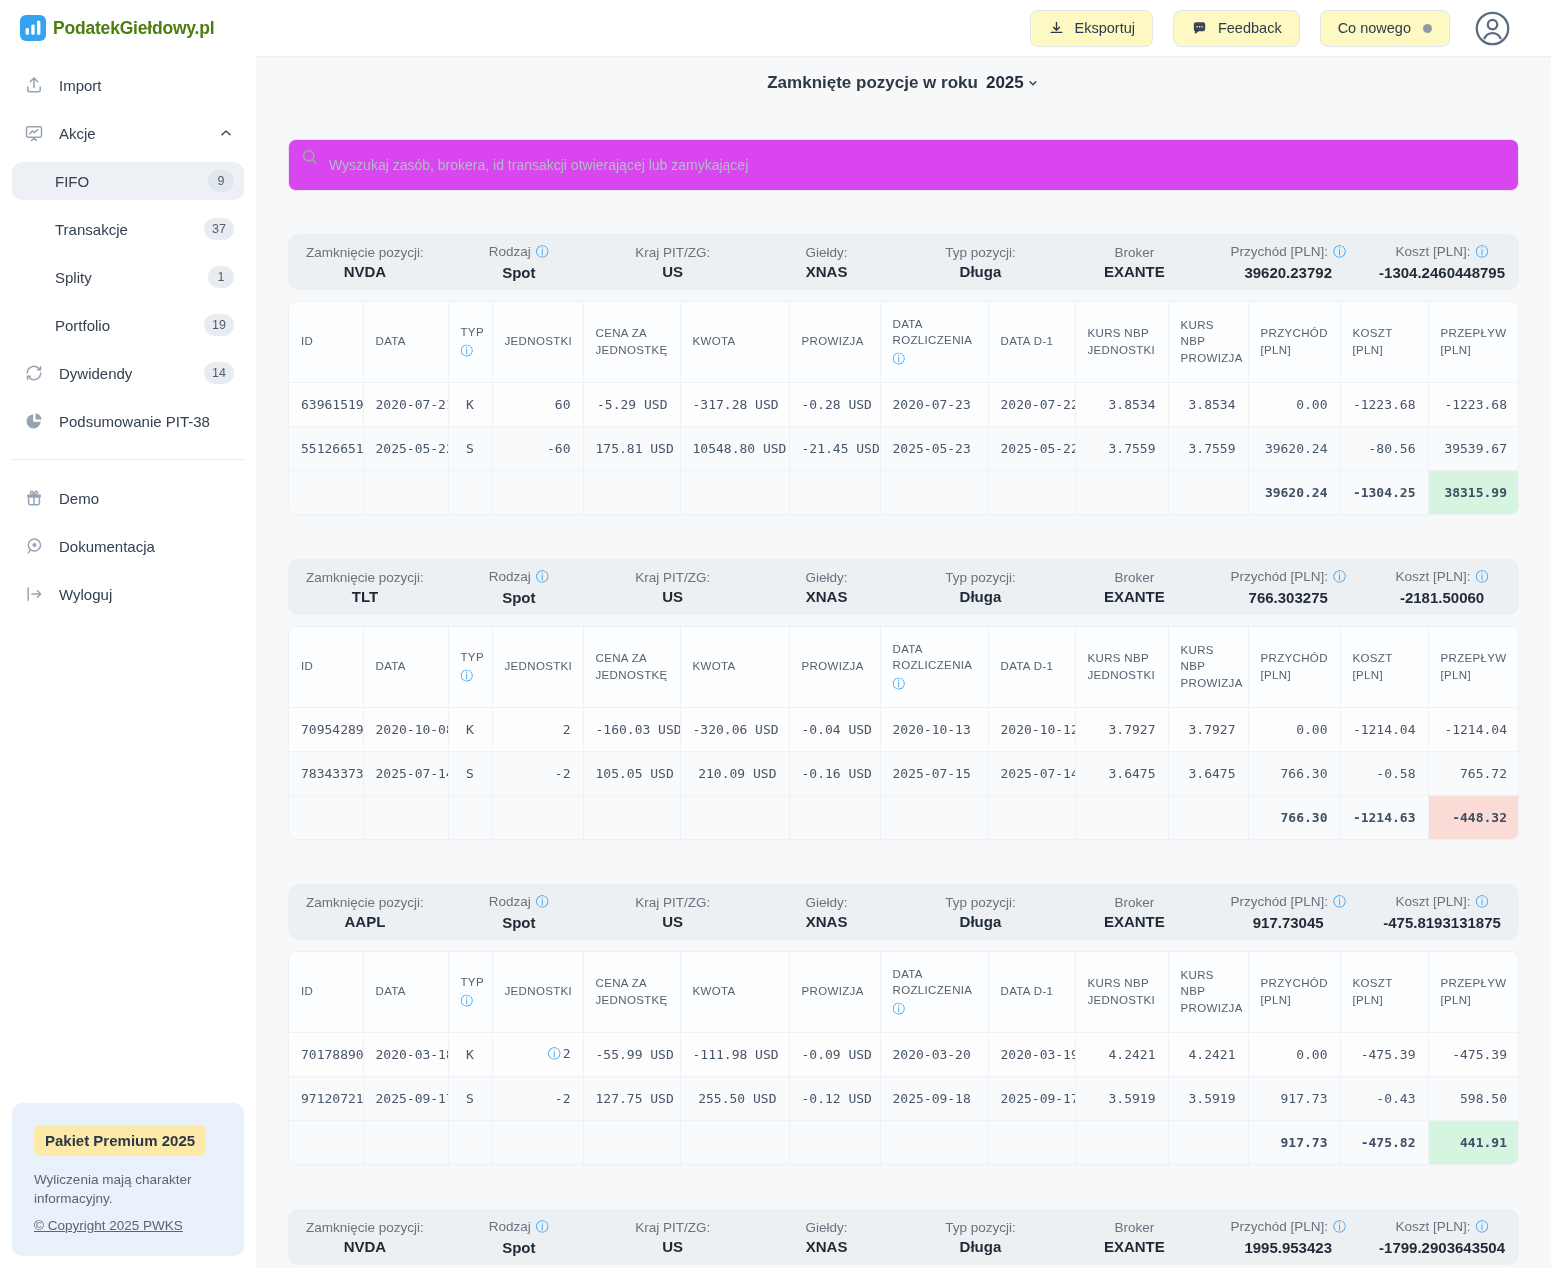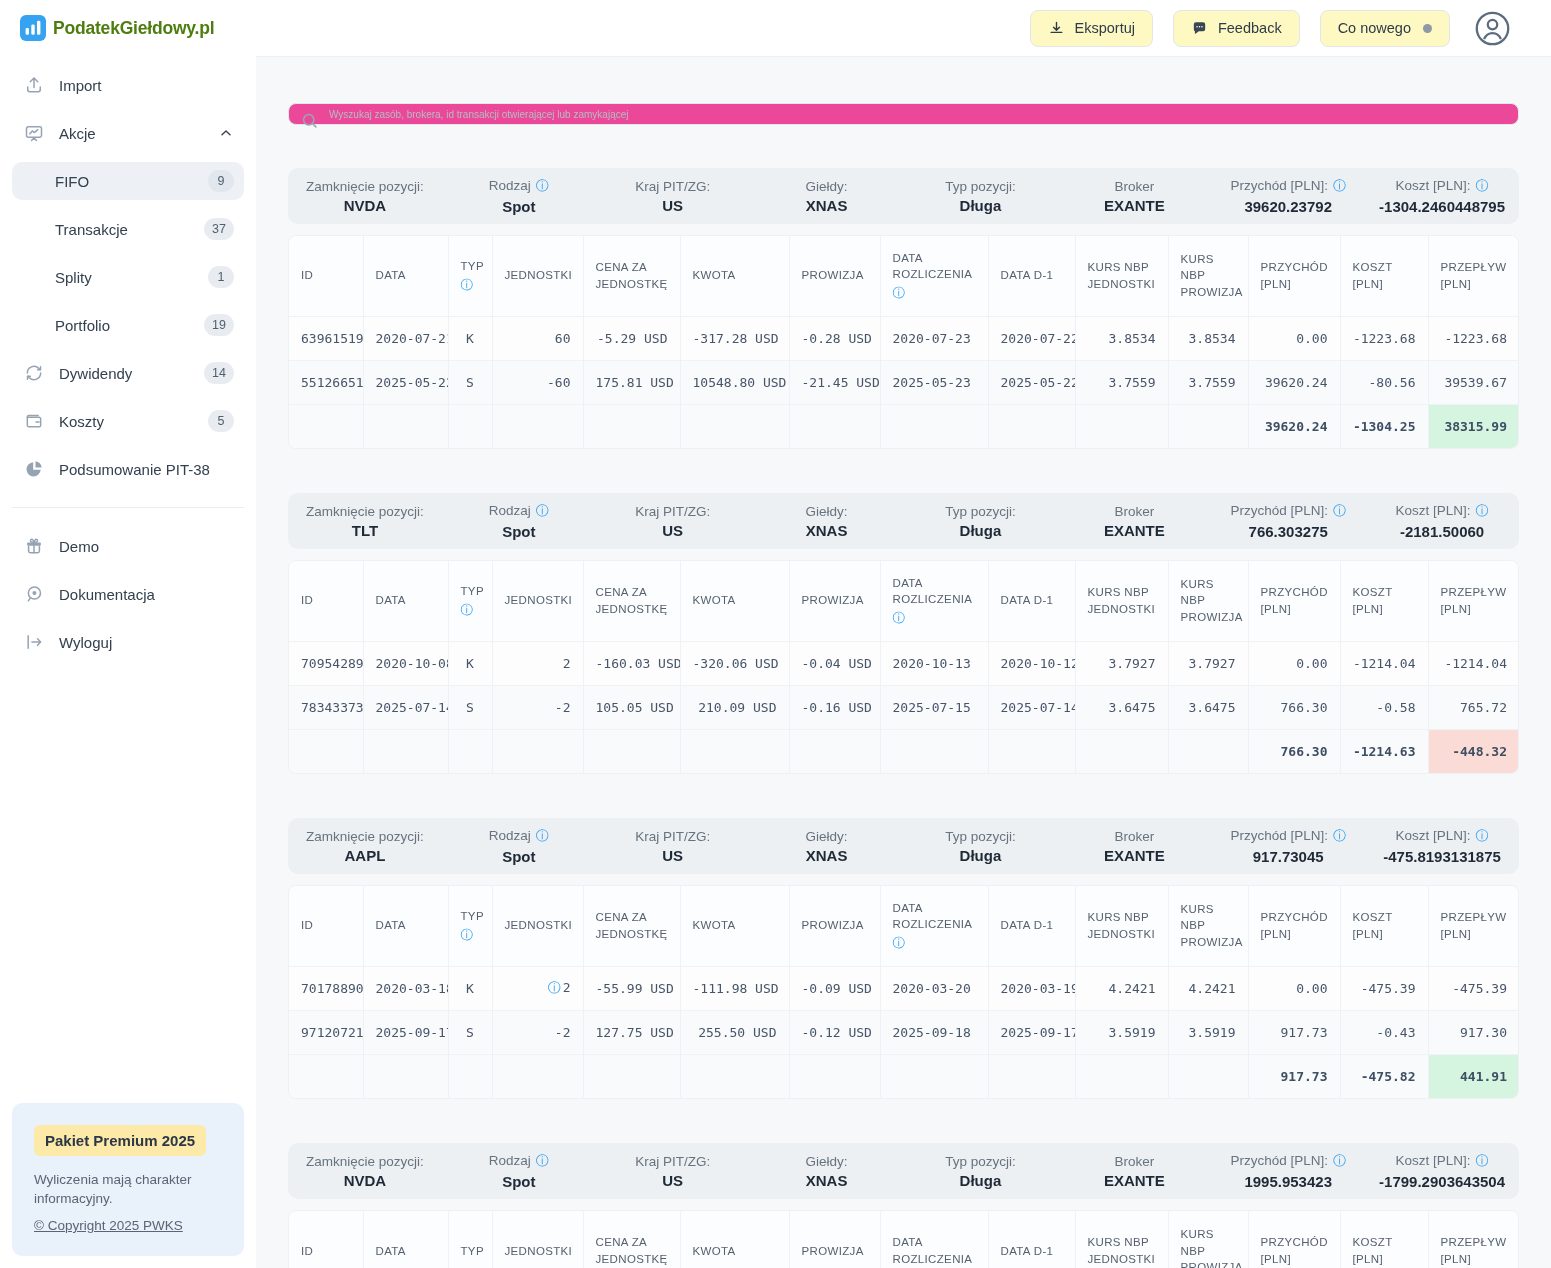--- a/index.html
+++ b/index.html
@@ -37,21 +37,21 @@
   .stroke-ic { fill:none; stroke:currentColor; stroke-width:2; stroke-linecap:round; stroke-linejoin:round; }
   .dot { width:9px; height:9px; border-radius:50%; background:#8f99a8; display:inline-block; margin-left:2px; }
   .avatar { width:37px; height:37px; color:#5c6c7e; margin-left:4px; cursor:pointer; }
 
   
   .content { flex:1; overflow:hidden; padding:0 32px; }
   .page-title { margin-top:16px; text-align:center; font-size:17px; color:#2e3947; }
   .year-select { display:inline-flex; align-items:center; gap:2px; margin-left:8px; font-weight:700; color:#232e3c; cursor:pointer; }
   .year-select svg { width:14px; height:14px; fill:none; stroke:#39434f; stroke-width:2.4; stroke-linecap:round; stroke-linejoin:round; }
   .searchbar { margin-top:46px; position:relative; }
-  .searchbar input { width:100%; height:22px; border:1px solid #e3e7ec; border-radius:8px; background:#ec4899; padding:0 14px 0 40px; font-size:10px; color:#334; outline:none; font-family:inherit; }
+  .searchbar input { width:100%; height:52px; border:1px solid #e3e7ec; border-radius:8px; background:#d946ef; padding:0 14px 0 40px; font-size:14px; color:#334; outline:none; font-family:inherit; }
   .searchbar input::placeholder { color:#b3bcc7; }
   .search-icon { position:absolute; left:12px; top:8px; width:19px; height:19px; color:#9aa4b0; }
   .search-icon svg { width:19px; height:19px; fill:none; stroke:currentColor; stroke-width:2; stroke-linecap:round; }
 
   
   .card { margin-top:44px; }
   .card:first-child { margin-top:43px; }
   .band { height:56px; background:#edf0f3; border-radius:10px; display:flex; align-items:center; }
   .meta-col { flex:1; text-align:center; }
   .meta-label { font-size:13.5px; color:#67737f; }
@@ -133,31 +133,20 @@
           <span class="nav-icon">
             <svg viewBox="0 0 24 24">
               <path d="M20 12a8 8 0 0 1-13.6 5.6L4.8 16"></path>
               <path d="M4 12a8 8 0 0 1 13.6-5.6L19.2 8"></path>
               <path d="M4.2 19.4v-3.4h3.4"></path>
               <path d="M19.8 4.6V8h-3.4"></path>
             </svg>
           </span>
           <span class="nav-label">Dywidendy</span>
           <span class="nav-badge">14</span>
-        </div>
-        <div class="nav-item">
-          <span class="nav-icon">
-            <svg viewBox="0 0 24 24">
-              <path d="M4 7.5V17a2 2 0 0 0 2 2h12a2 2 0 0 0 2-2V9.5a2 2 0 0 0-2-2H4z"></path>
-              <path d="M4 7.5V7a1.5 1.5 0 0 1 1.5-1.5H17"></path>
-              <path d="M14.5 13.2h3.5"></path>
-            </svg>
-          </span>
-          <span class="nav-label">Koszty</span>
-          <span class="nav-badge">5</span>
         </div>
         <div class="nav-item">
           <span class="nav-icon">
             <svg viewBox="0 0 24 24">
               <path d="M11 4a8.5 8.5 0 1 0 9 9h-9z" fill="currentColor" stroke="none"></path>
               <path d="M13.8 2.8a8.5 8.5 0 0 1 7.4 7.4h-7.4z" fill="currentColor" stroke="none"></path>
             </svg>
           </span>
           <span class="nav-label">Podsumowanie PIT-38</span>
         </div>
@@ -225,20 +214,28 @@
       <span class="avatar">
         <svg viewBox="0 0 36 36">
             <circle cx="18" cy="18" r="15.3" fill="none" stroke="currentColor" stroke-width="2.2"></circle>
             <circle cx="18" cy="14.2" r="4.6" fill="none" stroke="currentColor" stroke-width="2.2"></circle>
             <path d="M9.8 28.3c1.6-3.9 4.8-5.9 8.2-5.9s6.6 2 8.2 5.9" fill="none" stroke="currentColor" stroke-width="2.2"></path>
           </svg>
       </span>
     </header>
 
     <main class="content">
+      <h1 class="page-title">
+        <span>Zamknięte pozycje w roku</span><span class="year-select">
+            <span>2025</span>
+            <svg viewBox="0 0 24 24">
+              <path d="M7 10l5 5 5-5"></path>
+            </svg>
+          </span>
+      </h1>
 
       <div class="searchbar">
         <span class="search-icon"><svg viewBox="0 0 24 24">
               <circle cx="11" cy="11" r="6.5"></circle>
               <path d="M15.8 15.8L20 20"></path>
             </svg></span>
         <input type="text" placeholder="Wyszukaj zasób, brokera, id transakcji otwierającej lub zamykającej" style="">
       </div>
 
       <div id="cards">
@@ -585,21 +582,21 @@
                     <td class="al-r">-2</td>
                     <td class="al-r">127.75 USD</td>
                     <td class="al-r">255.50 USD</td>
                     <td class="al-r">-0.12 USD</td>
                     <td class="">2025-09-18</td>
                     <td class="">2025-09-17</td>
                     <td class="al-r">3.5919</td>
                     <td class="al-r">3.5919</td>
                     <td class="al-r">917.73</td>
                     <td class="al-r">-0.43</td>
-                    <td class="al-r">917.30</td>
+                    <td class="al-r">598.50</td>
                   </tr>
                   <tr class="totalrow">
                     <td class=""></td>
                     <td class=""></td>
                     <td class="al-c"></td>
                     <td class="al-r"></td>
                     <td class="al-r"></td>
                     <td class="al-r"></td>
                     <td class="al-r"></td>
                     <td class=""></td>

